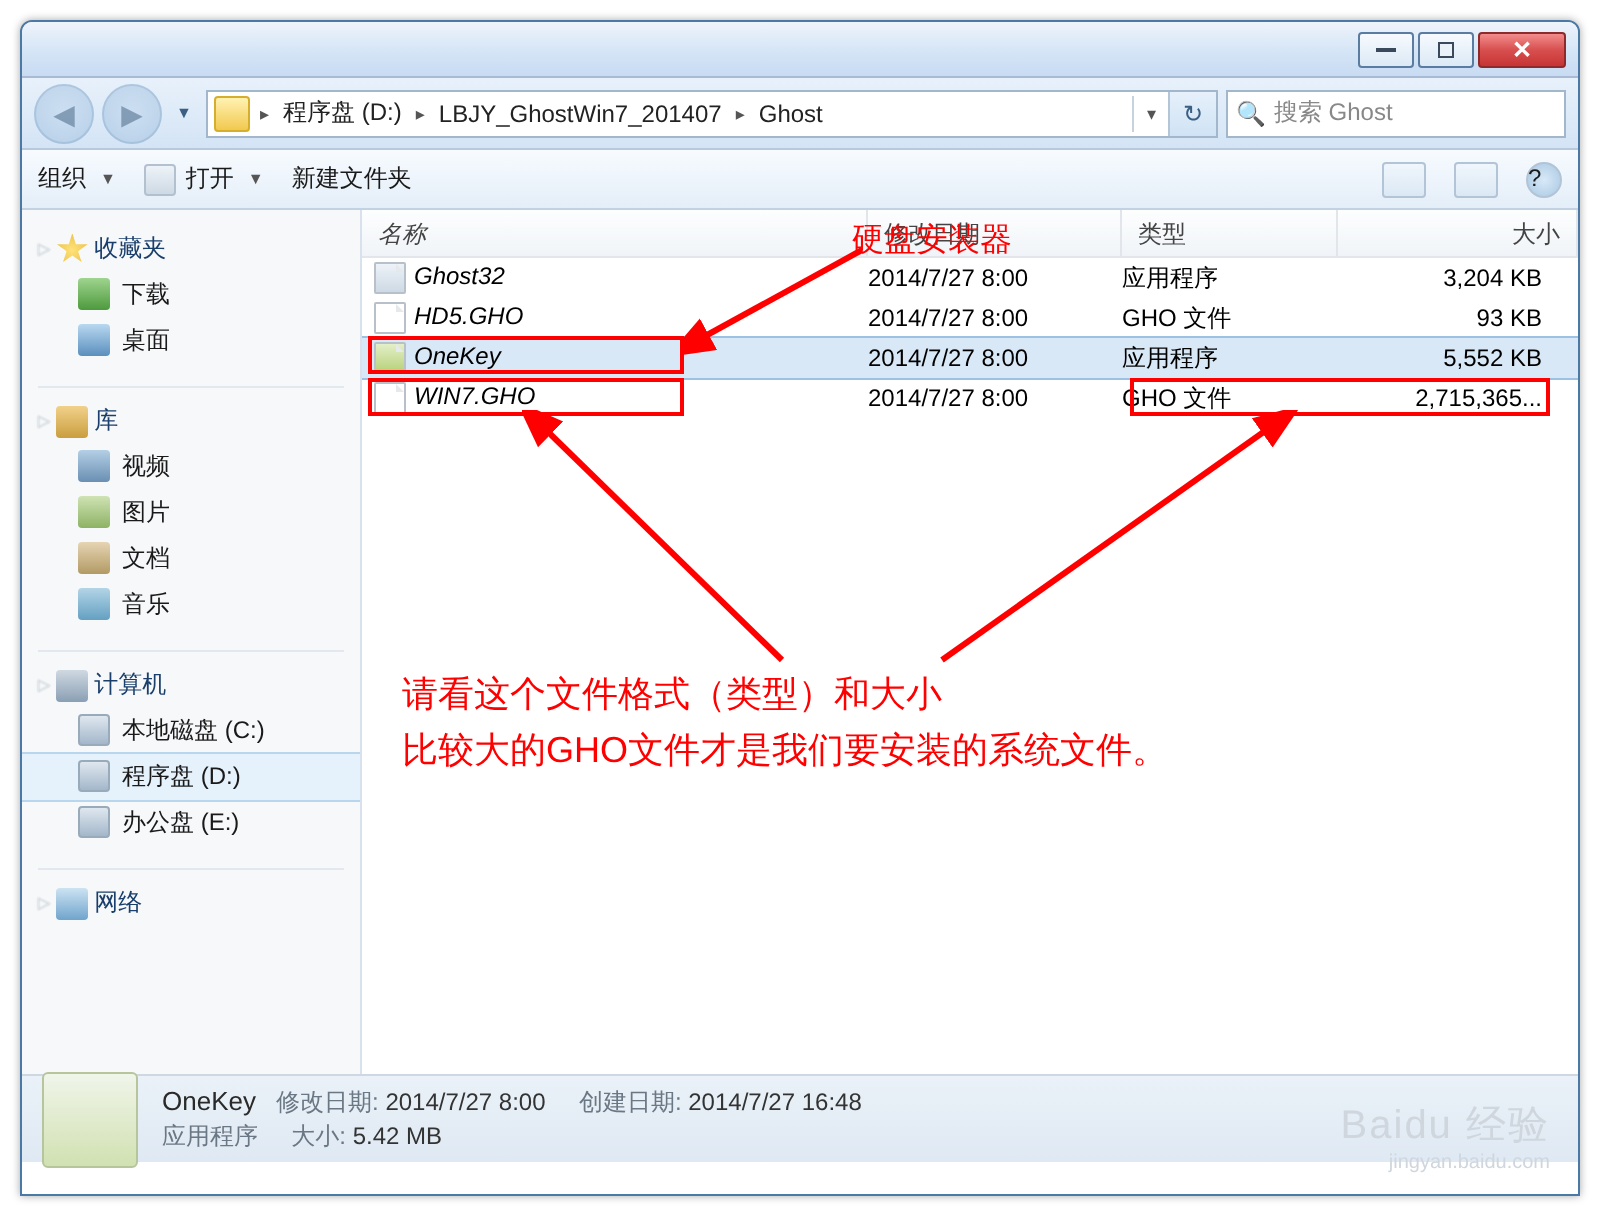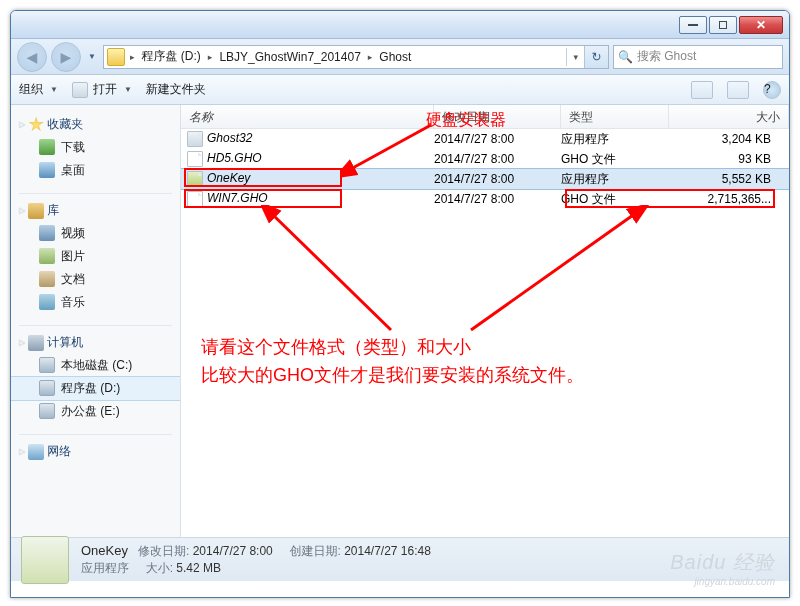--- a/index.html
+++ b/index.html
@@ -69,21 +69,21 @@
 .fico.app { background:linear-gradient(#edf3f8,#cdd9e4); }
 .fico.key { background:linear-gradient(#e3efc8,#b7d178); }
 
 .anno { position:absolute; color:#ff0000; font-size:18px; pointer-events:none; }
 .redbox { position:absolute; border:2px solid #ff0000; pointer-events:none; }
 
 .statusbar { height: 44px; border-top:1px solid #cdd8e3; background:linear-gradient(#eaf1f8,#dfe9f3); display:flex; align-items:center; padding:6px 10px; font-size:12px; color:#333; gap:12px; }
 .sb-thumb { width:48px; height:48px; background:linear-gradient(#f0f5ea,#d1e1b1); border:1px solid #b7c59d; border-radius:3px; }
 .sb-details .fname { font-size:13px; color:#2a2a2a; }
 .sb-details .grey { color:#6a7784; }
-.watermark { position:absolute; right:14px; bottom:10px; color:#cfd6dd; font-size:20px; font-style:italic; letter-spacing:1px; }
+.watermark { position:absolute; right:14px; bottom:10px; color:#cfd6dd; font-size:20px; letter-spacing:1px; }
 .watermark small{ display:block; font-size:10px; text-align:right; letter-spacing:0; }
 
 svg.arrow { position:absolute; pointer-events:none; }
 </style>
 </head>
 <body>
 
 <div class="window">
 
   <div class="titlebar">

